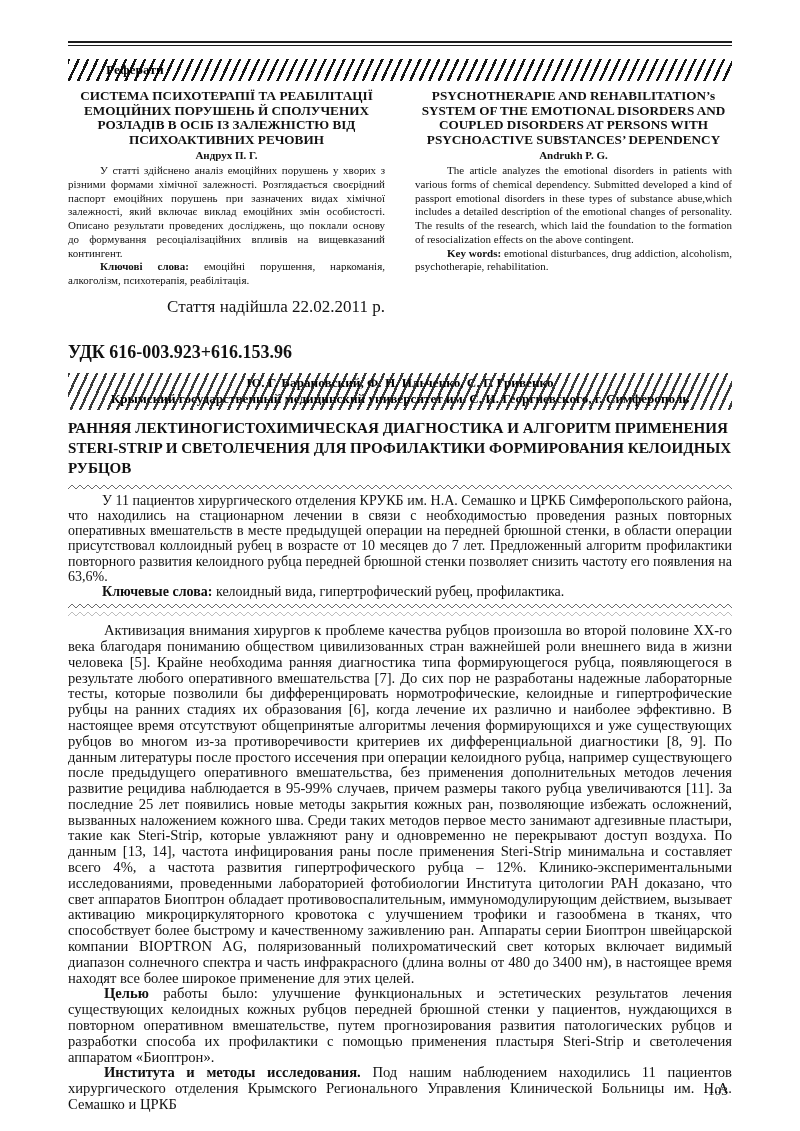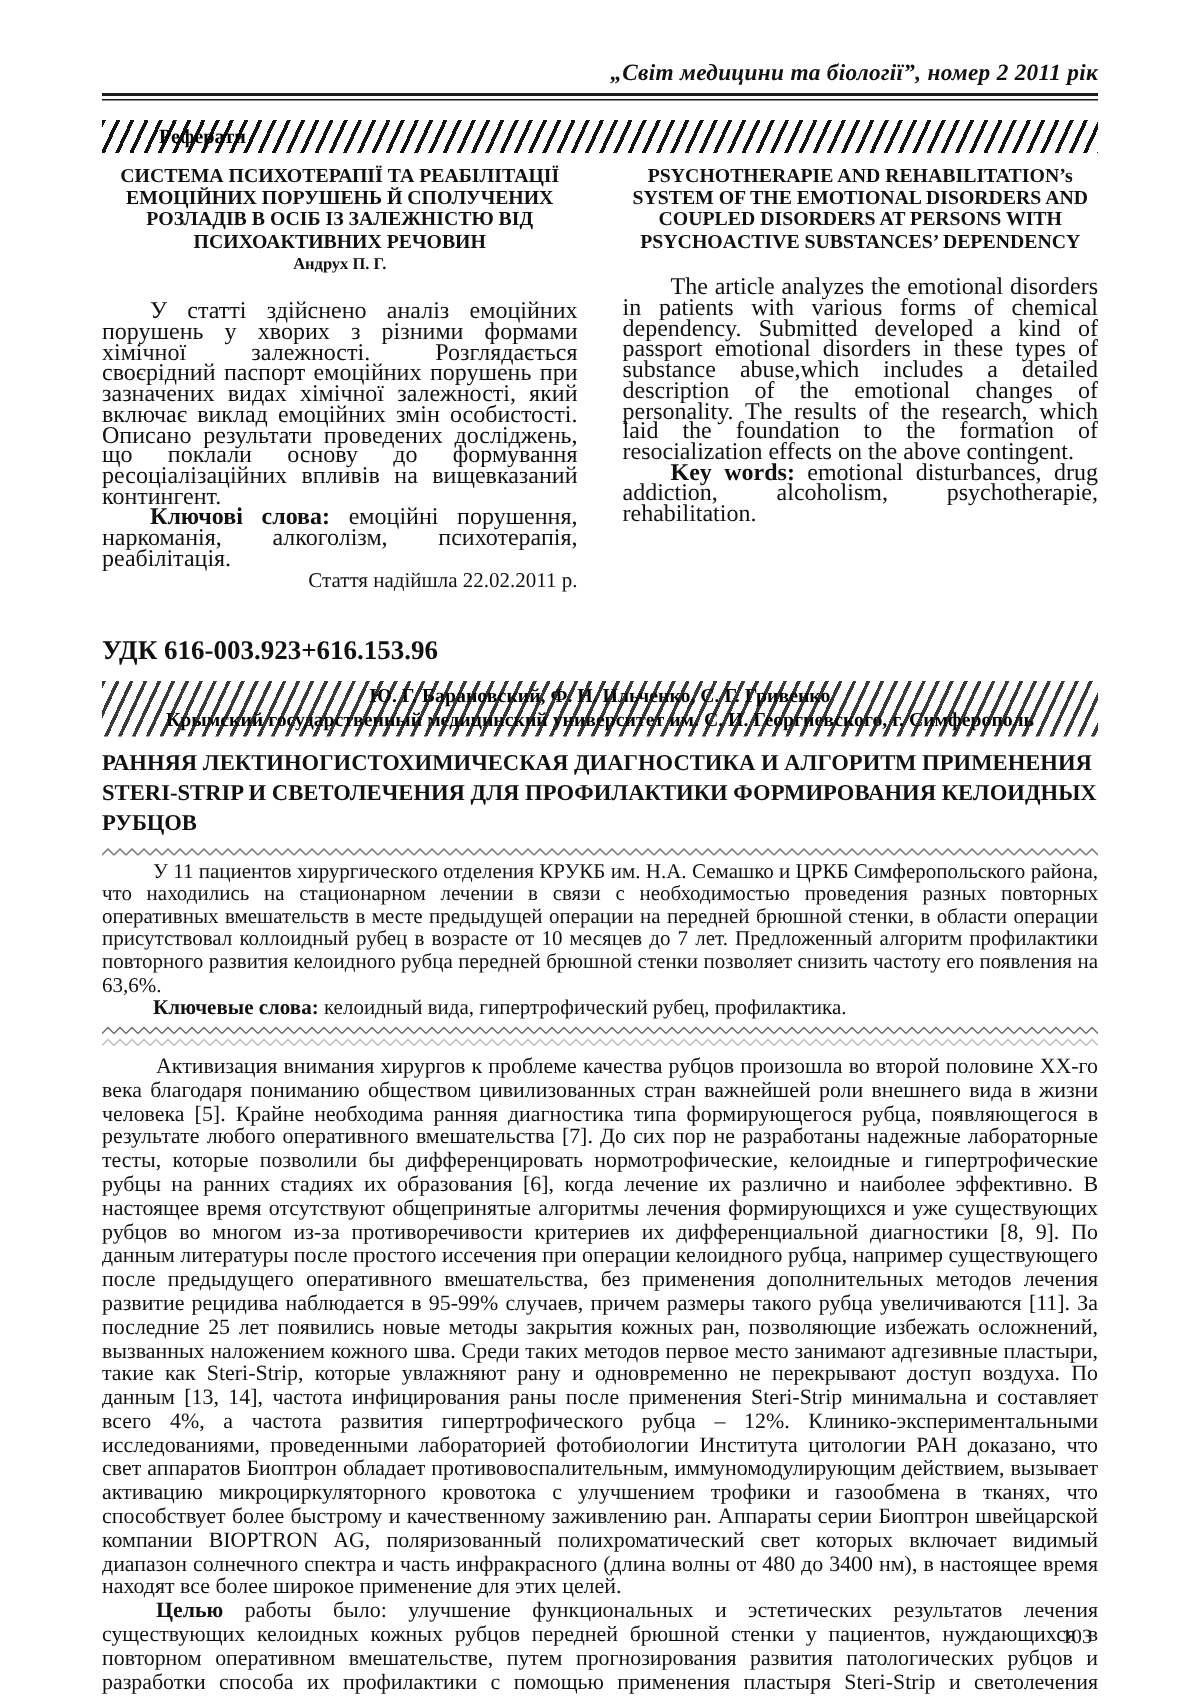--- a/index.html
+++ b/index.html
@@ -28,23 +28,23 @@
   .authors-bar::after{
     content:"";position:absolute;inset:0;pointer-events:none;
     background:repeating-linear-gradient(115deg,rgba(15,15,15,.82) 0 2.3px,rgba(255,255,255,0) 2.3px 8.4px);
   }
 
   
   .cols{display:flex;gap:30px;margin-top:8px;}
   .col{flex:1;min-width:0;}
   .col-title{text-align:center;font-weight:bold;font-size:13.2px;line-height:14.6px;}
   .col-author{text-align:center;font-weight:bold;font-size:11px;line-height:15px;margin-top:1px;}
-  .col-body{font-size:16px;line-height:13.7px;text-align:justify;margin-top:17px;}
+  .col-body{font-size:11px;line-height:13.7px;text-align:justify;margin-top:1px;}
   .col-body p{margin:0;text-indent:32px;}
-  .received{font-size:14px;line-height:15px;text-align:right;margin-top:0;}
+  .received{font-size:17px;line-height:15px;text-align:right;margin-top:11px;}
 
   
   .udc{margin-top:29px;font-weight:bold;font-size:18px;line-height:19px;}
   .main-title{margin-top:8px;text-align:left;font-weight:bold;font-size:15.1px;line-height:20px;}
 
   
   .zz{display:block;margin-top:6px;}
   .zz svg{display:block;}
 
   
@@ -56,39 +56,39 @@
   .article-body p{margin:0;text-indent:36px;}
 
   .page-num{position:absolute;right:72px;bottom:32px;font-size:13.5px;}
   b{font-weight:bold;}
 </style>
 </head>
 <body>
 
 <div class="page">
 
-  <div class="journal-head">„Світ медицини та біології”, номер 2 2011 рік</div>
   <div class="head-rule"></div>
 
   <div class="hatch-bar">
     <span class="bar-label">Реферати</span>
   </div>
 
   <div class="cols">
     <div class="col">
       <div class="col-title">СИСТЕМА ПСИХОТЕРАПІЇ ТА РЕАБІЛІТАЦІЇ ЕМОЦІЙНИХ ПОРУШЕНЬ Й СПОЛУЧЕНИХ РОЗЛАДІВ В ОСІБ ІЗ ЗАЛЕЖНІСТЮ ВІД ПСИХОАКТИВНИХ РЕЧОВИН</div>
       <div class="col-author">Андрух П. Г.</div>
       <div class="col-body">
         <p>У статті здійснено аналіз емоційних порушень у хворих з різними формами хімічної залежності. Розглядається своєрідний паспорт емоційних порушень при зазначених видах хімічної залежності, який включає виклад емоційних змін особистості. Описано результати проведених досліджень, що поклали основу до формування ресоціалізаційних впливів на вищевказаний контингент.</p>
         <p><b>Ключові слова:</b><span> емоційні порушення, наркоманія, алкоголізм, психотерапія, реабілітація.</span></p>
       </div>
       <div class="received">Стаття надійшла 22.02.2011 р.</div>
     </div>
     <div class="col">
       <div class="col-title">PSYCHOTHERAPIE AND REHABILITATION’s SYSTEM OF THE EMOTIONAL DISORDERS AND COUPLED DISORDERS AT PERSONS WITH PSYCHOACTIVE SUBSTANCES’ DEPENDENCY</div>
+      <div class="col-author">Andrukh P. G.</div>
       <div class="col-body">
         <p>The article analyzes the emotional disorders in patients with various forms of chemical dependency. Submitted developed a kind of passport emotional disorders in these types of substance abuse,which includes a detailed description of the emotional changes of personality. The results of the research, which laid the foundation to the formation of resocialization effects on the above contingent.</p>
         <p><b>Key words:</b><span> emotional disturbances, drug addiction, alcoholism, psychotherapie, rehabilitation.</span></p>
       </div>
     </div>
   </div>
 
   <div class="udc">УДК 616-003.923+616.153.96</div>
 
   <div class="authors-bar">

